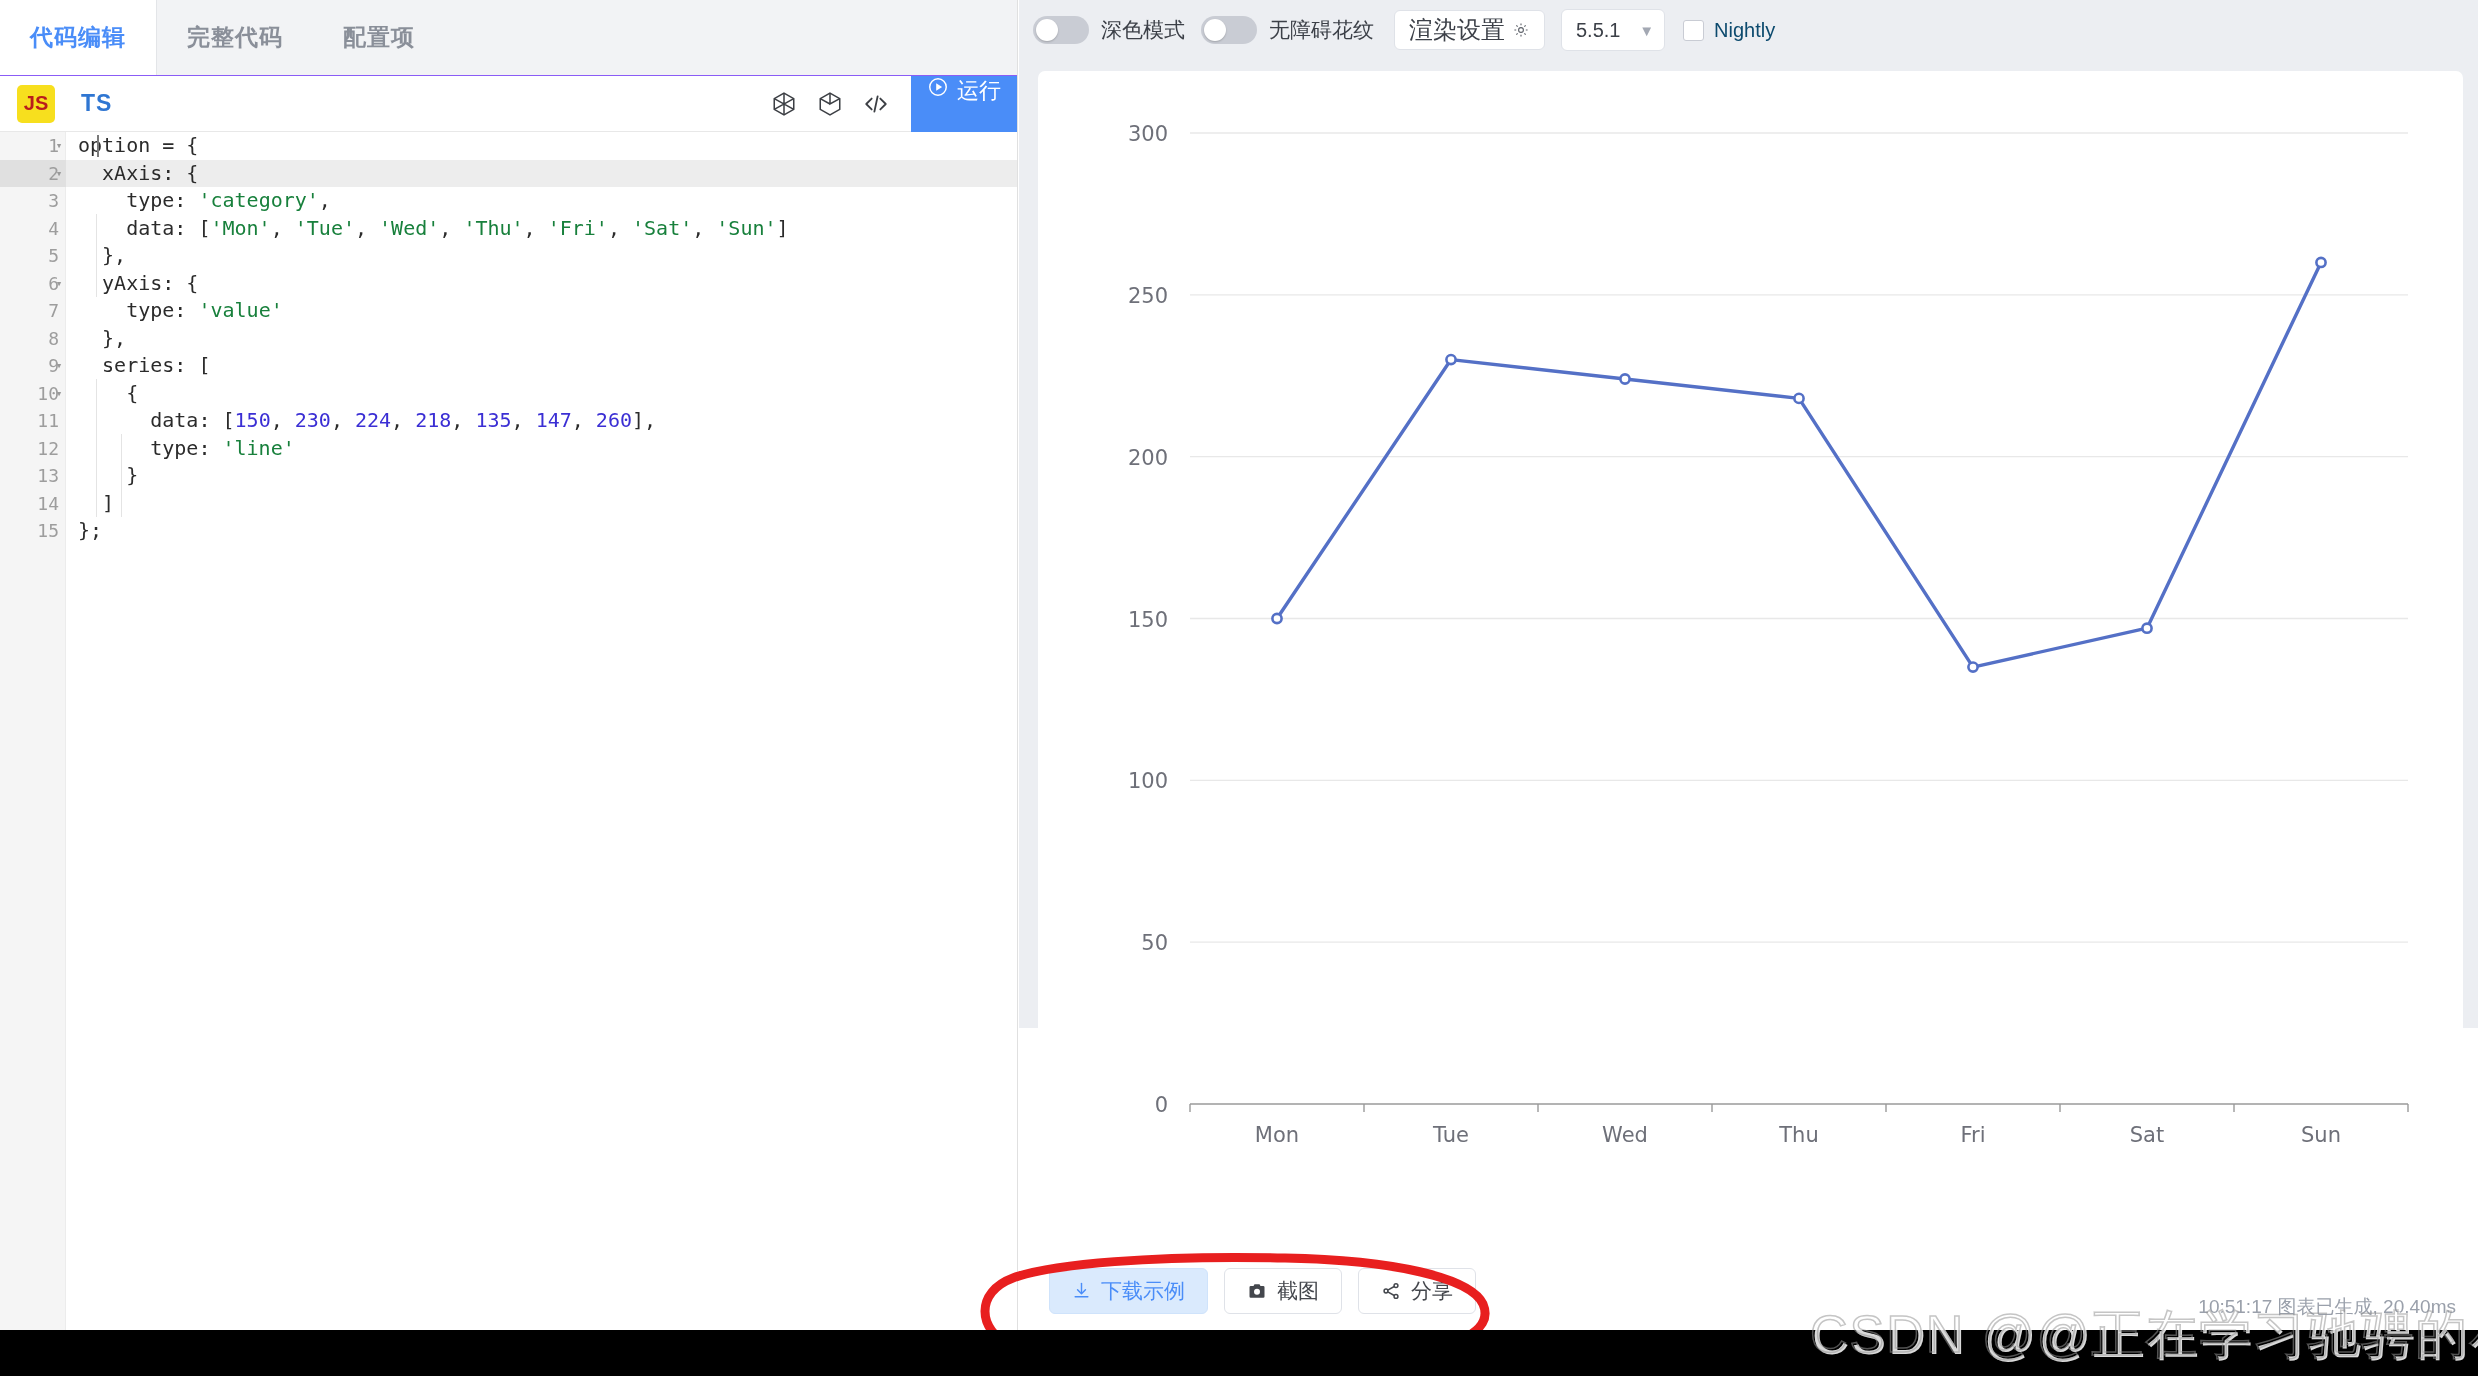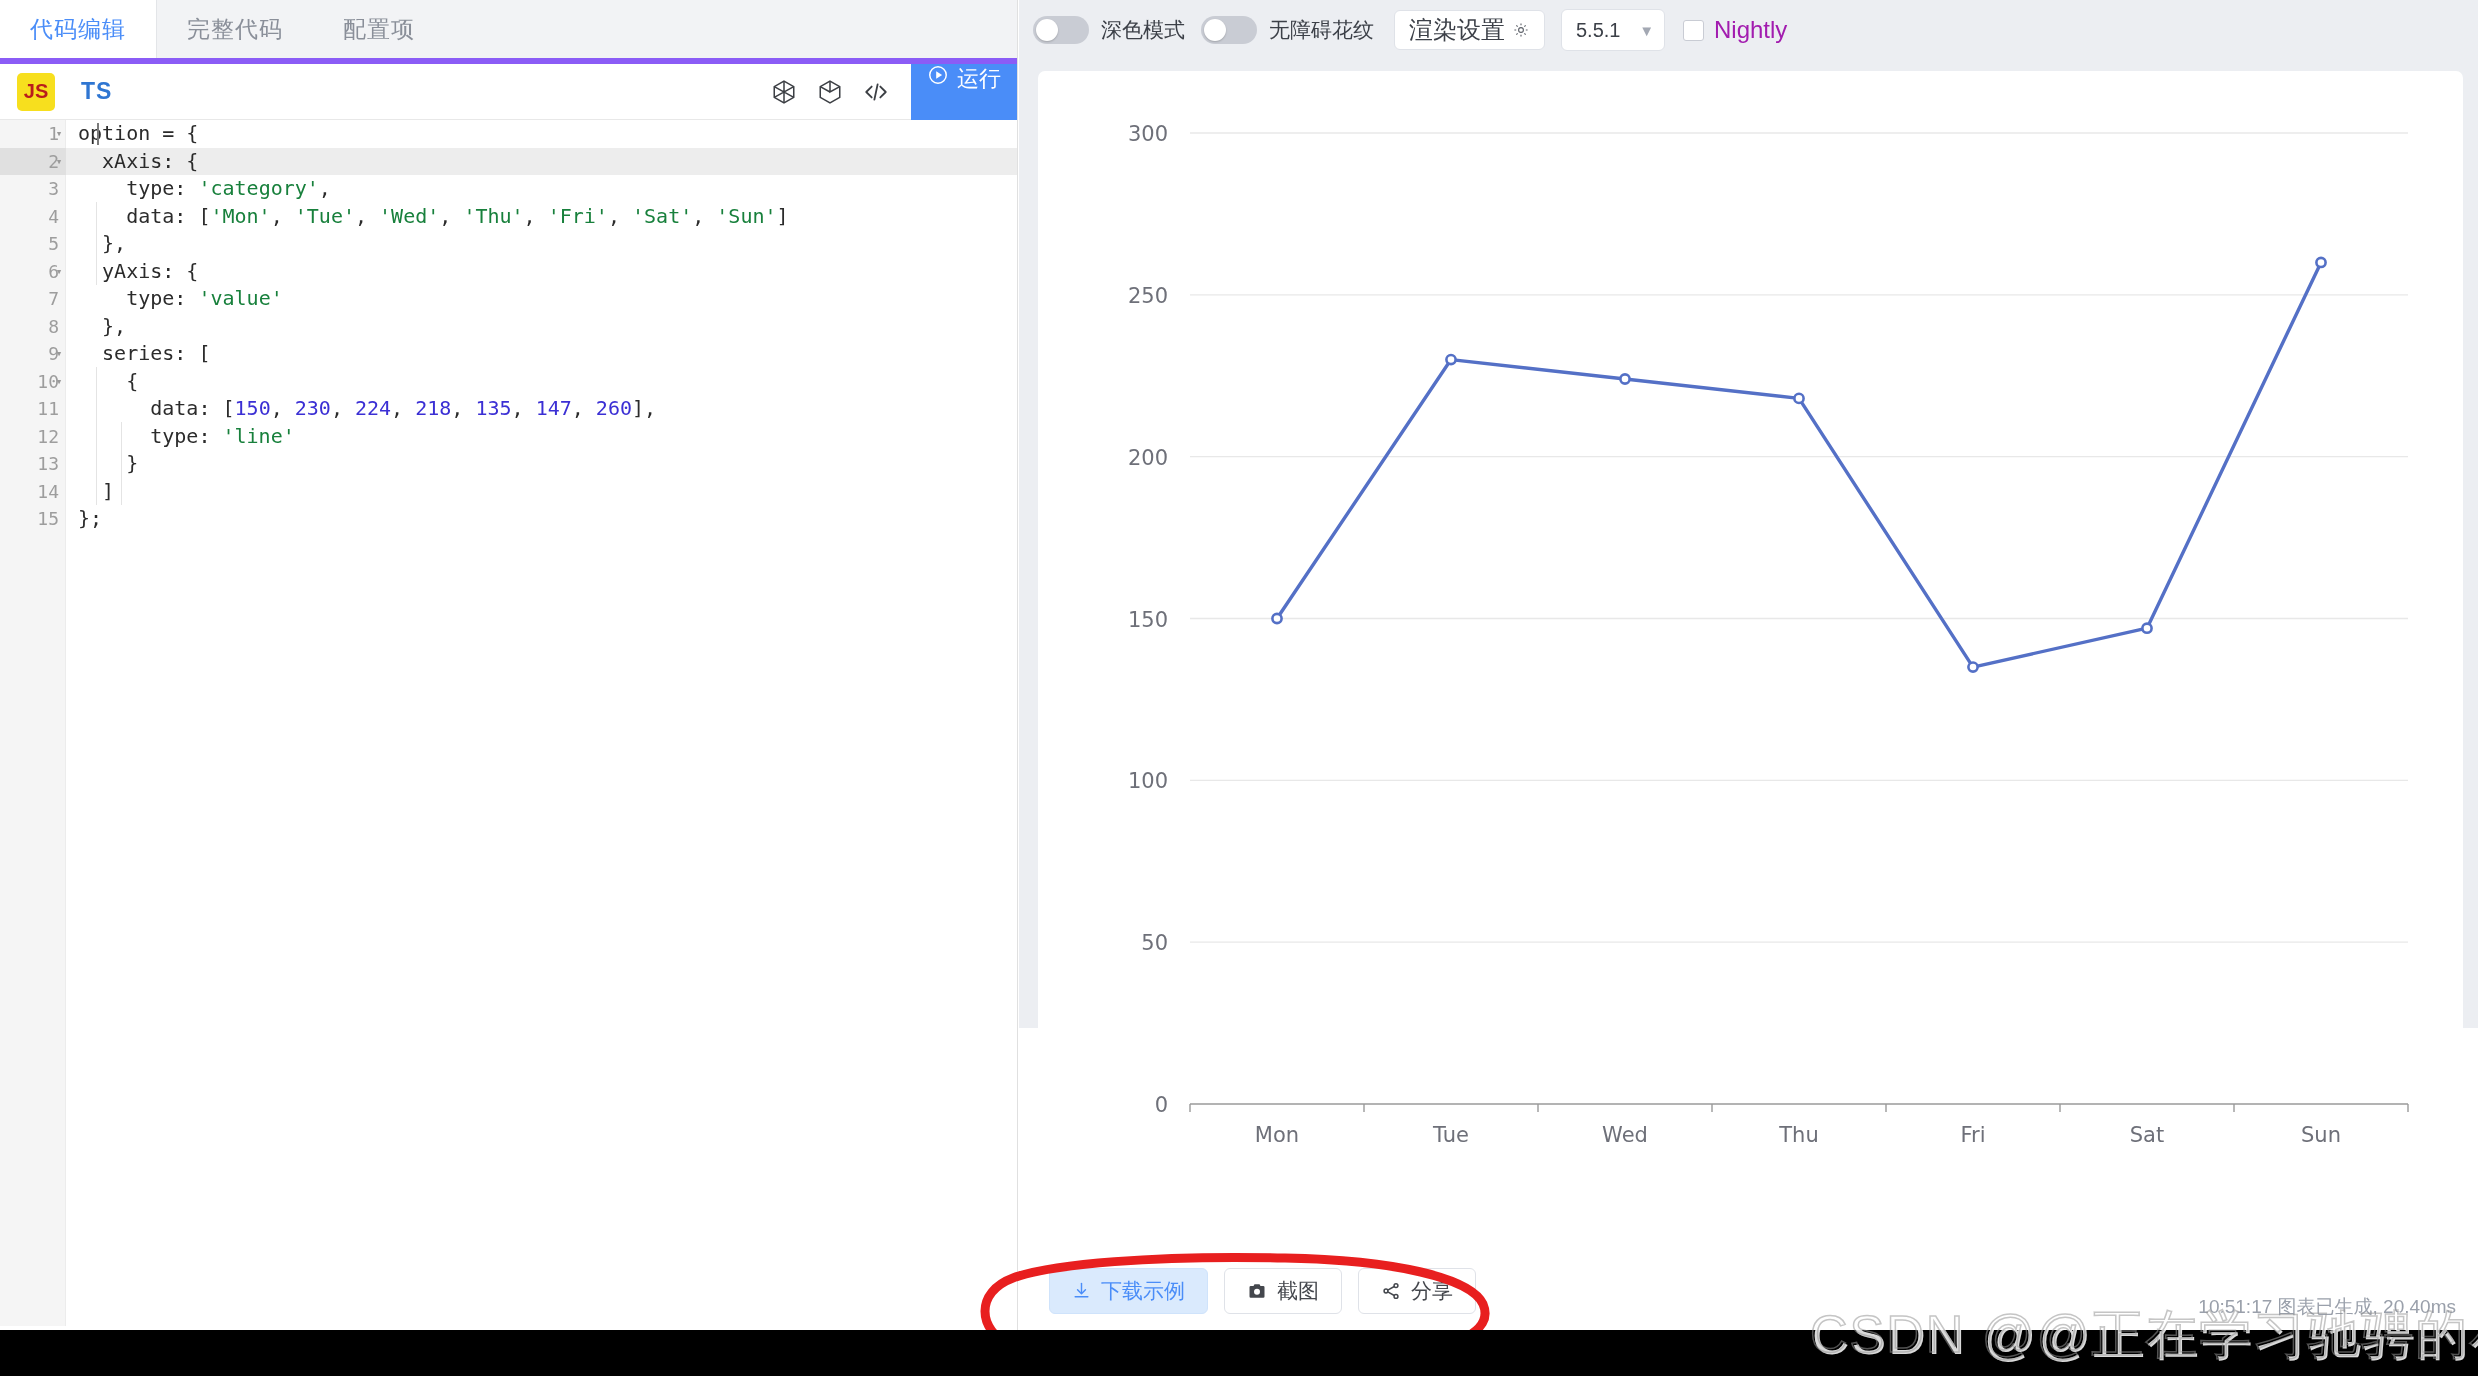--- a/index.html
+++ b/index.html
@@ -12,23 +12,24 @@
   #app { position: relative; width: 2478px; height: 1376px; background:#fff; }
 
   
   #left-pane {
     position: absolute; left: 0; top: 0;
     width: 1018px; height: 1330px;
     background: #ffffff;
     border-right: 1px solid #e0e0e0;
   }
   .tabbar {
-    height: 64px; background: #f2f3f5;
+    height: 76px; background: #f2f3f5;
     display: flex; align-items: stretch;
-    border-bottom: 6px solid #8b5cf6;
+    border-bottom: 1px solid #8b5cf6;
+    font-weight: bold;
   }
   .tab {
     display: flex; align-items: center; justify-content: center;
     padding: 0 30px; font-size: 23px; color: #8a8f99;
     cursor: pointer; letter-spacing: 1px;
   }
   .tab.active {
     background: #ffffff; color: #4a8df8;
     border-right: 1px solid #e3e5e8;
   }
@@ -150,21 +151,21 @@
   }
   .chev { color: #a3a8b3; font-size: 15px; }
   .checkbox-wrap {
     margin-left: 18px; display: flex; align-items: center; gap: 10px;
     cursor: pointer;
   }
   .checkbox {
     width: 21px; height: 21px; border: 1px solid #c9ccd4;
     border-radius: 3px; background: #fff;
   }
-  .nightly-label { font-size: 24px; color: #a21caf; }
+  .nightly-label { font-size: 20px; color: #0c4a6e; }
 
   .chart-card {
     position: absolute; left: 19px; top: 71px;
     width: 1425px; height: 1172px;
     background: #ffffff; border-radius: 7px;
   }
   .chart-svg { display:block; width: 100%; height: 100%; }
   .ytick { font-size: 21px; fill: #6e7079; text-anchor: end;
            font-family: "DejaVu Sans", sans-serif; }
   .xtick { font-size: 21px; fill: #6e7079; text-anchor: middle;

